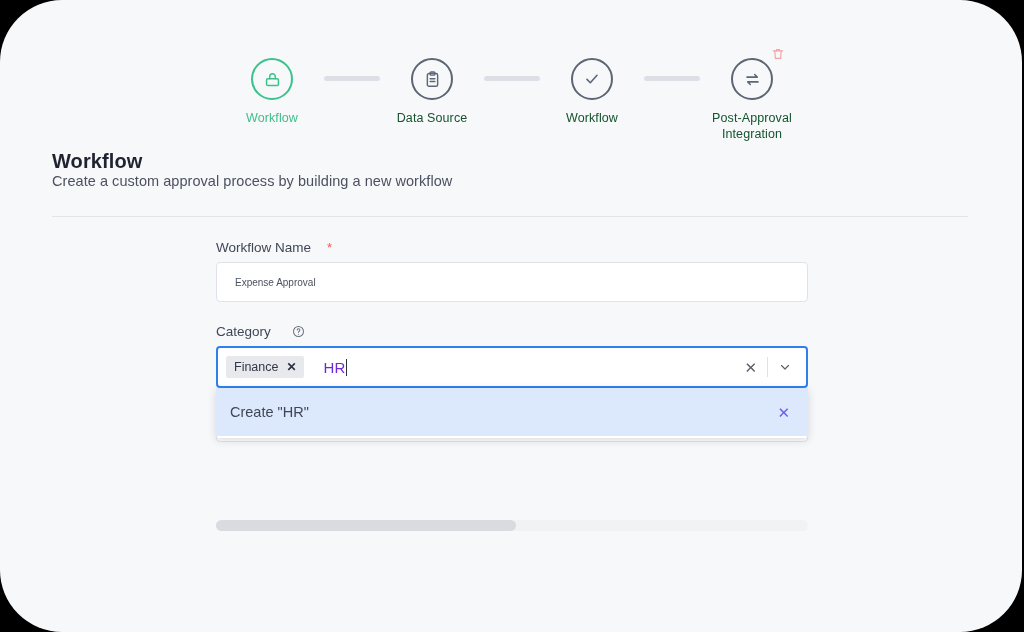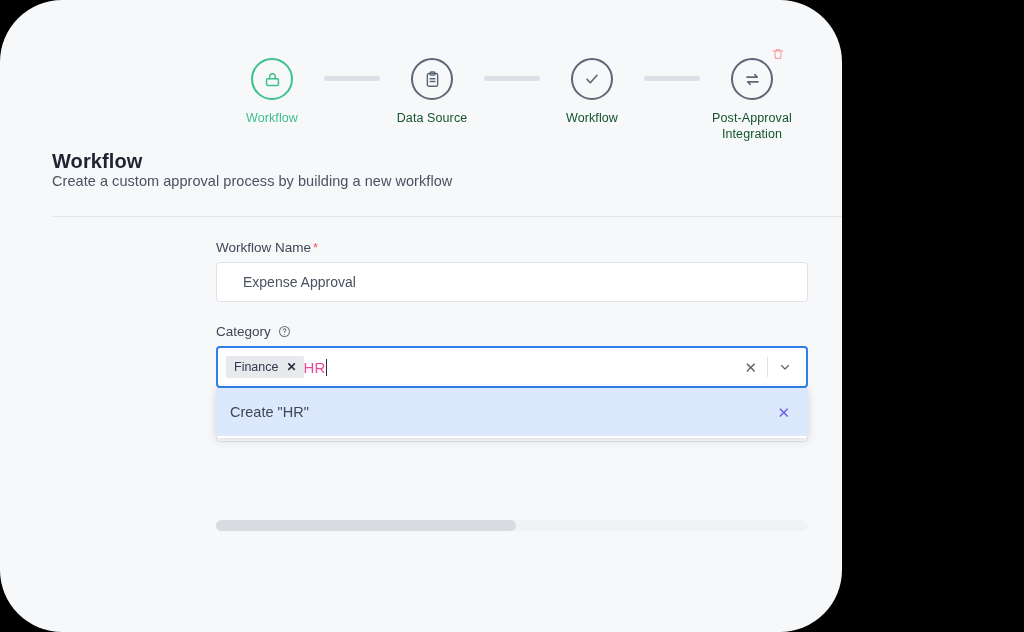--- a/index.html
+++ b/index.html
@@ -12,21 +12,21 @@
 
   body {
     background: #000000;
     font-family: "Liberation Sans", sans-serif;
   }
 
   
   .app-surface {
     position: absolute;
     left: 0; top: 0;
-    width: 842px;
+    width: 1022px;
     height: 632px;
     background: #f7f8fa;
     border-radius: 62px;
     overflow: hidden;
   }
 
   
   .stepper {
     position: absolute;
     left: 0;
@@ -131,37 +131,37 @@
 
   .field { position: relative; }
   .field + .field { margin-top: 22px; text-align: center; }
 
   .field-label {
     font-size: 13.5px;
     color: #3f4656;
     margin-bottom: 7px;
     display: flex;
     align-items: center;
-    gap: 2px;
+    gap: 16px;
   }
 
   .required-star { color: #f05a5a; font-size: 13px; line-height: 1; }
 
   .help-icon { margin-left: 5px; display: inline-flex; cursor: pointer; }
 
   .text-input {
     width: 592px;
     height: 40px;
     border: 1px solid #dfe2e8;
     border-radius: 4px;
     background: #ffffff;
     font-family: "Liberation Sans", sans-serif;
-    font-size: 14px;
+    font-size: 10px;
     color: #4b5160;
-    padding: 0 26px;
+    padding: 0 18px;
     outline: none;
   }
 
   
   .multiselect {
     width: 592px;
     height: 42px;
     border: 2px solid #2f80ed;
     border-radius: 4px;
     background: #ffffff;
@@ -174,36 +174,36 @@
 
   .chip {
     display: inline-flex;
     align-items: center;
     background: #e8e9ec;
     border-radius: 2px;
     height: 22px;
     padding: 0 0 0 8px;
     font-size: 12.5px;
     color: #32384a;
-    margin-right: 0;
+    margin-right: 20px;
   }
 
   .chip-remove {
     padding: 0 7px 0 8px;
     font-size: 12px;
     font-weight: bold;
     color: #2b3040;
     cursor: pointer;
     line-height: 1;
   }
 
   .ms-typed {
     flex: 1;
     font-size: 15px;
-    color: #ec4899;
+    color: #6d28d9;
     display: flex;
     align-items: center;
     white-space: nowrap;
   }
 
   .caret {
     display: inline-block;
     width: 1px;
     height: 17px;
     background: #2b3040;

